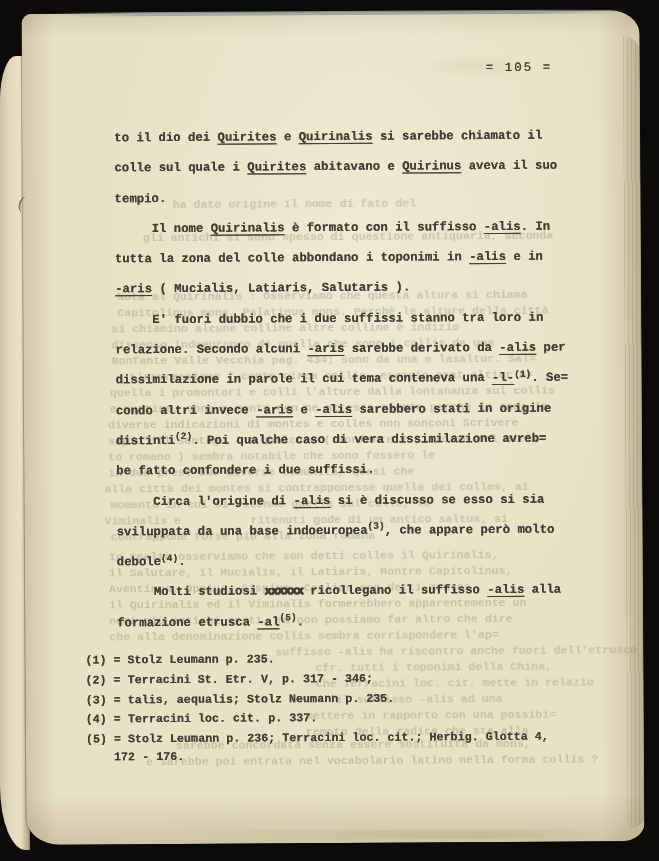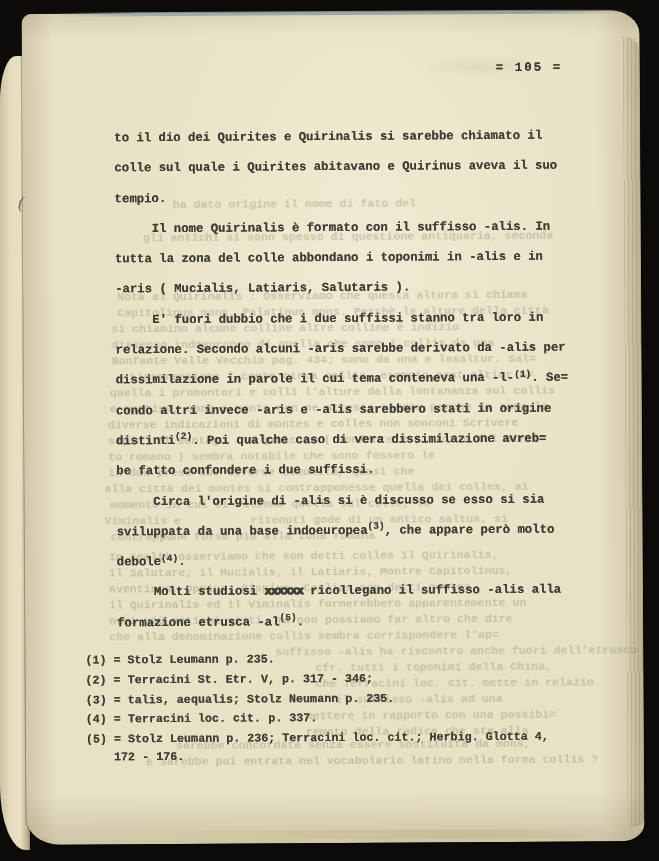--- a/index.html
+++ b/index.html
@@ -47,32 +47,32 @@
     border-radius:0 0 40px 60px / 0 0 8px 12px;
     transform:rotate(.2deg);
   }
   .crease-mark{
     position:absolute;left:-4px;top:183px;width:9px;height:16px;
     border-left:2.5px solid rgba(45,35,18,.55);
     border-radius:60% 0 0 60%;transform:rotate(14deg);
   }
 
   .pagenum{
-    position:absolute;left:474px;top:50px;
-    font-size:12.5px;font-weight:bold;letter-spacing:2px;color:#3d3b35;
+    position:absolute;left:464px;top:50px;
+    font-size:12.5px;font-weight:normal;letter-spacing:2px;color:#3d3b35;
     text-shadow:0 0 .6px rgba(55,50,40,.85);
   }
 
   .bodytext{
     position:absolute;left:92px;top:110px;z-index:2;
     font-size:12.3px;font-weight:bold;color:#3f3d36;white-space:pre;
     text-shadow:0 0 .6px rgba(55,50,40,.8);
   }
   .tline{display:block;height:30.3px;line-height:30.3px;}
-  .u{text-underline-offset:3px;text-decoration-thickness:1.4px;}
+  .u{text-decoration:underline;text-underline-offset:3px;text-decoration-thickness:1.4px;}
   .sup{font-size:9.5px;position:relative;top:-4.5px;}
   .xout{letter-spacing:-1px;text-shadow:.7px 0 currentColor,-.7px 0 currentColor,0 0 1px currentColor;}
 
   .footnotes{
     position:absolute;left:60px;top:638px;z-index:2;
     font-size:11.7px;font-weight:bold;color:#403e37;white-space:pre;
     text-shadow:0 0 .6px rgba(55,50,40,.8);
   }
   .fn-line{display:block;line-height:19.8px;}
   .fn-cont{line-height:15.5px;}

